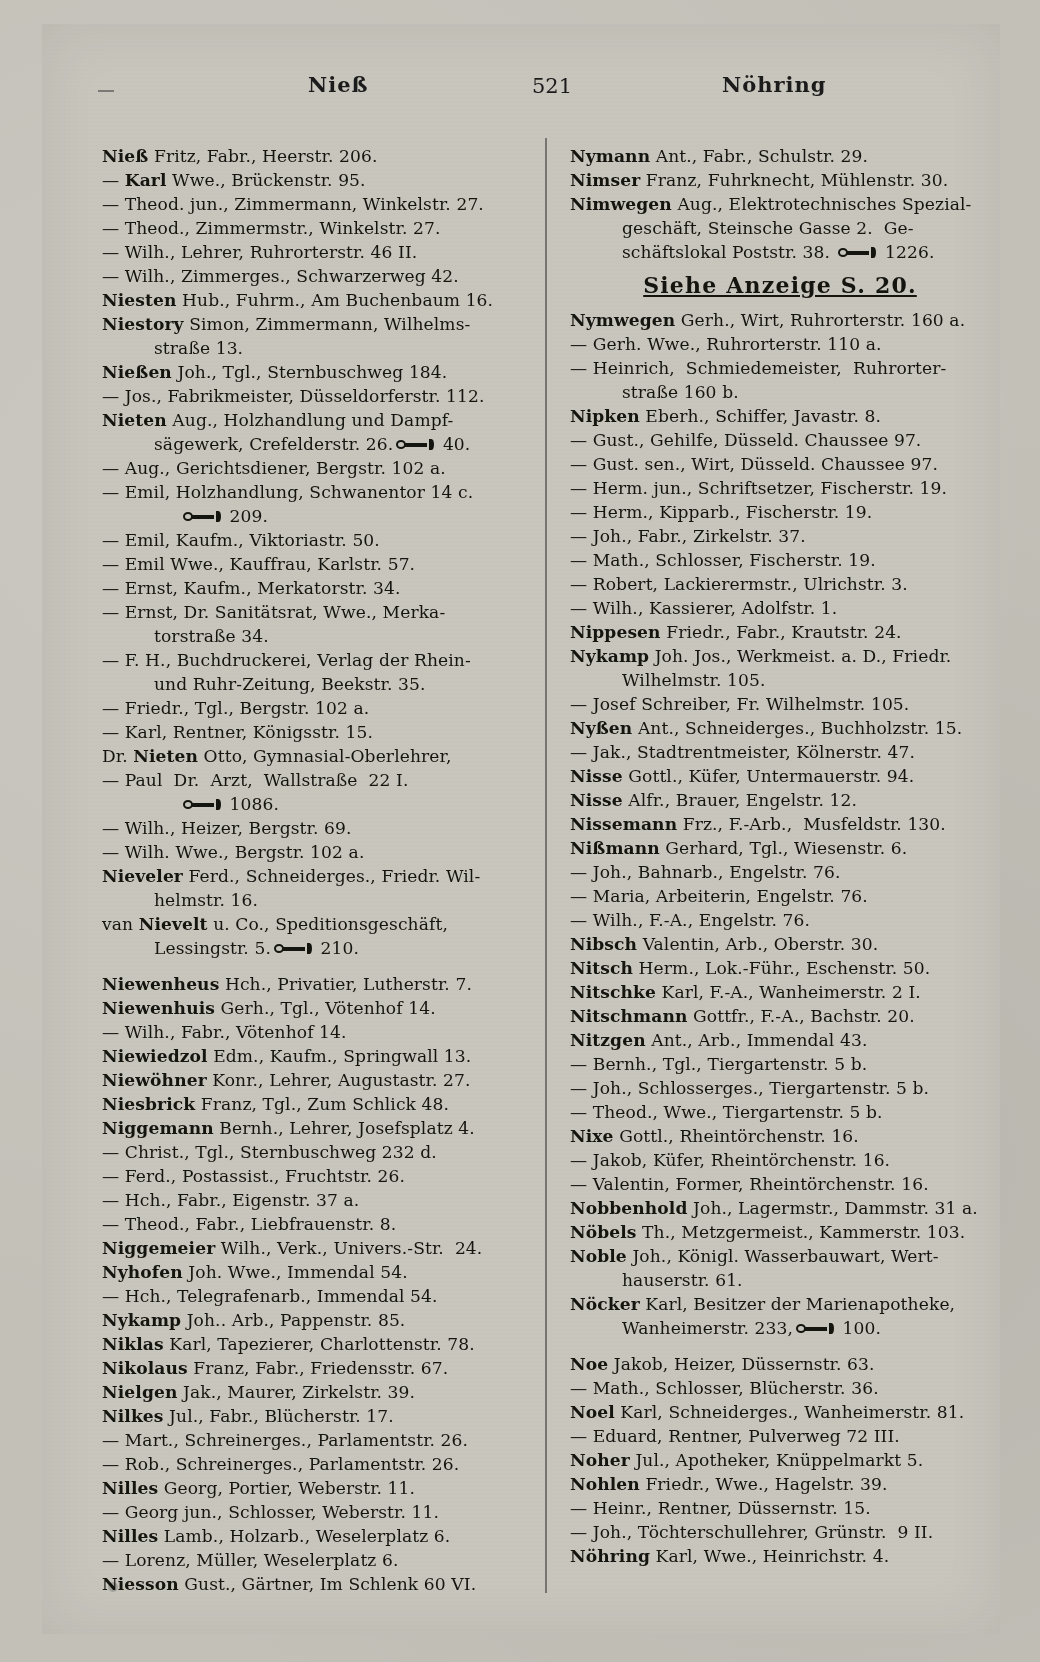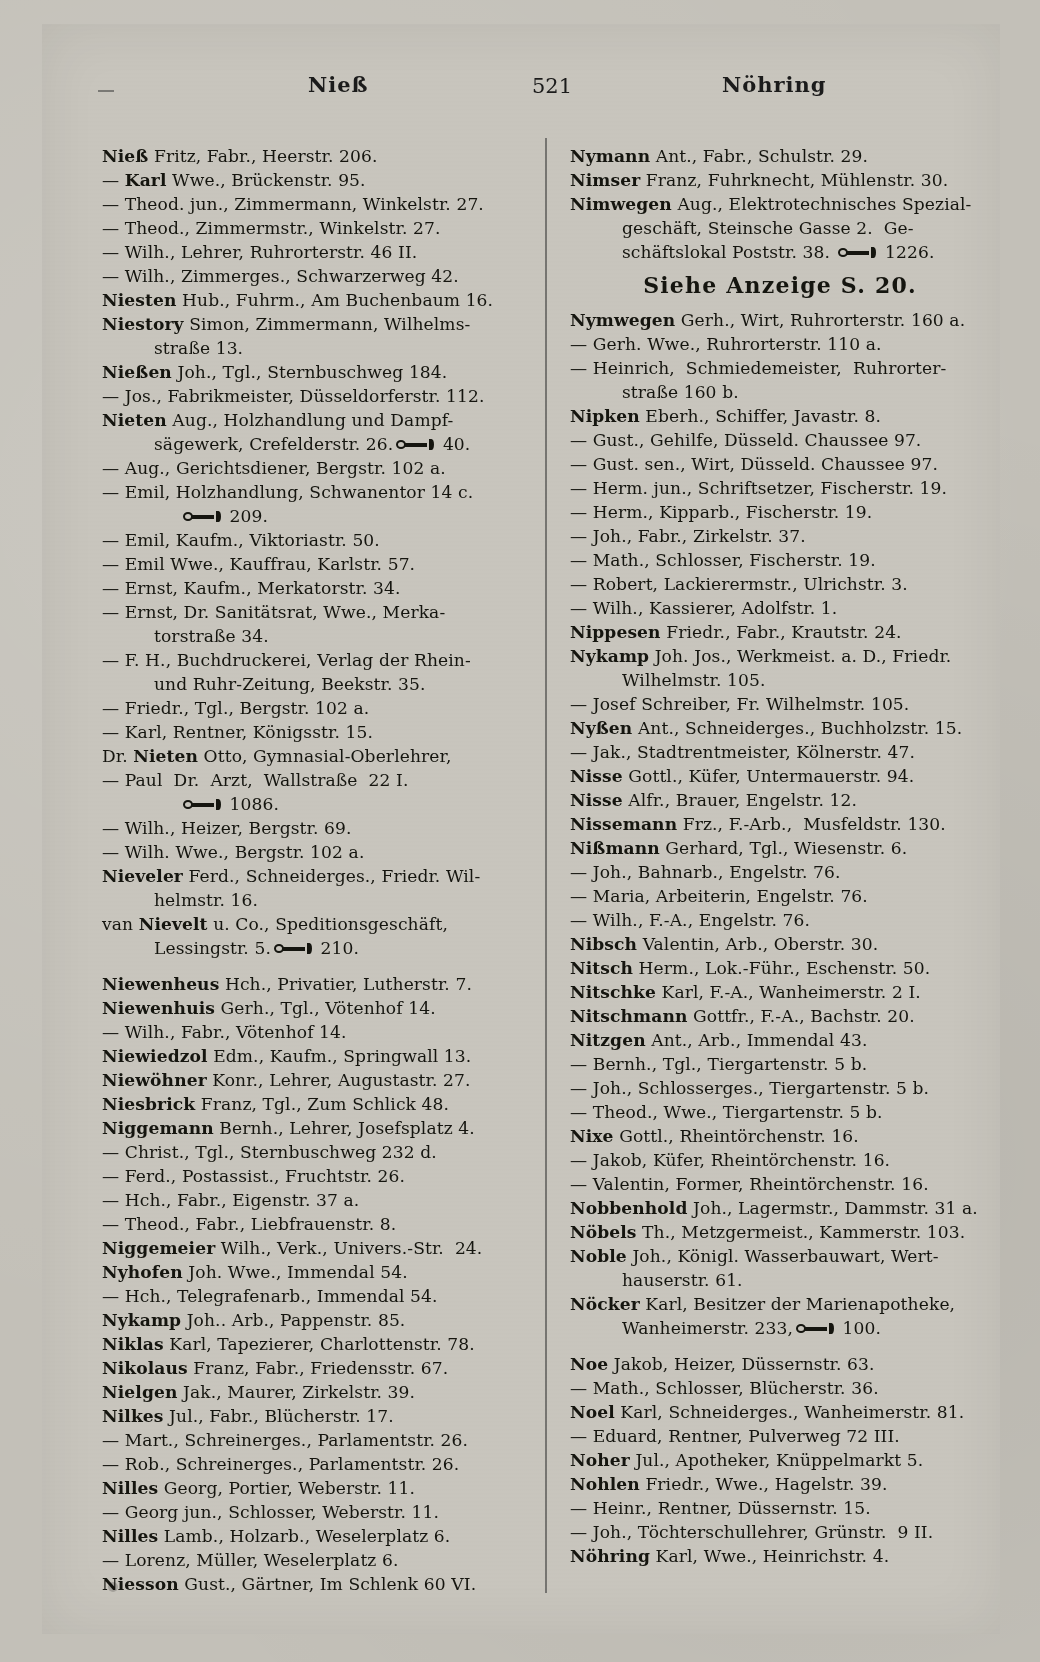--- a/index.html
+++ b/index.html
@@ -147,20 +147,21 @@
     border-radius: 0 50% 50% 0;
   }
   .anzeige {
     text-align: center;
     font-size: 22px;
     font-weight: bold;
     letter-spacing: 1.2px;
     padding: 8px 0 10px 0;
     color: #15150f;
     font-family: "DejaVu Serif", serif;
+    text-decoration: underline;
   }
   .grain {
     position: absolute;
     inset: 0;
     pointer-events: none;
     opacity: .25;
     background-image:
       repeating-linear-gradient(0deg, rgba(0,0,0,0.03) 0px, rgba(0,0,0,0) 2px, rgba(0,0,0,0.02) 4px);
   }
   .corner-mark {

